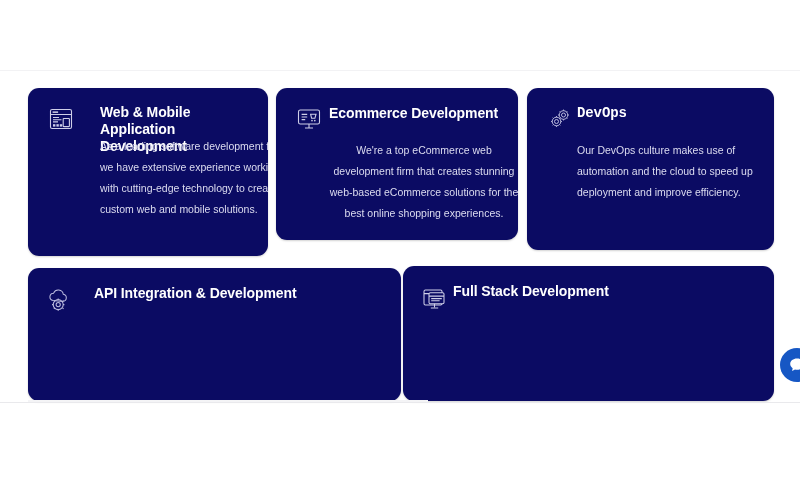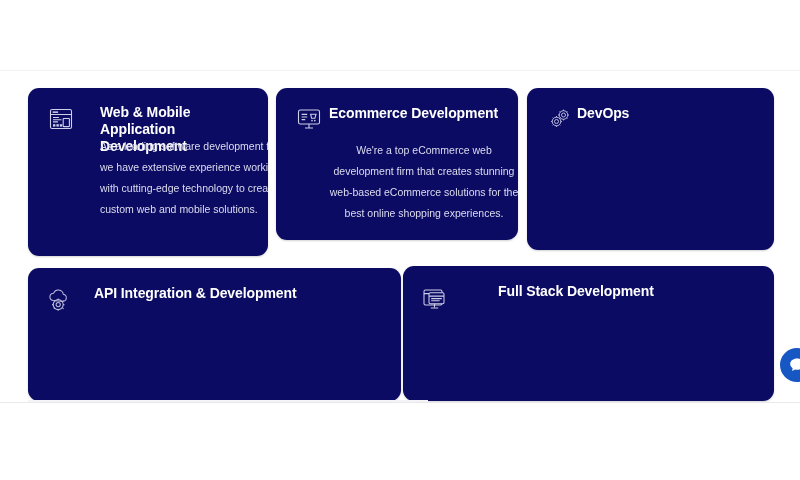--- a/index.html
+++ b/index.html
@@ -98,23 +98,23 @@
     position: absolute;
     color: #ffffff;
     font-size: 14px;
     font-weight: bold;
     line-height: 1.22;
     letter-spacing: -0.1px;
     margin: 0;
   }
   .card-1 .card-title { left: 72px; top: 16px; width: 160px; }
   .card-2 .card-title { left: 53px; top: 17px; width: 180px; }
-  .card-3 .card-title { left: 50px; top: 17px; width: 180px; }
+  .card-3 .card-title { left: 50px; top: 17px; width: 180px; font-family: Liberation Mono, monospace; }
   .card-4 .card-title { left: 66px; top: 17px; width: 300px; }
-  .card-5 .card-title { left: 50px; top: 17px; width: 300px; margin-left: 45px; }
+  .card-5 .card-title { left: 50px; top: 17px; width: 300px; }
 
   .card-body {
     position: absolute;
     color: #dcdcf0;
     font-size: 10.5px;
     line-height: 2.0;
     margin: 0;
   }
   .card-1 .card-body { left: 72px; top: 48px; width: 188px; }
   .card-2 .card-body { left: 53px; top: 52px; width: 190px; text-align: center; }
@@ -208,20 +208,21 @@
           <svg width="26" height="26" viewBox="0 0 26 26" fill="none" stroke="#b9b9dd" stroke-width="1">
             <circle cx="16.5" cy="9" r="4.3"></circle>
             <circle cx="16.5" cy="9" r="2"></circle>
             <path d="M16.5 3.6 v1.2 M16.5 13.2 v1.2 M11.1 9 h1.2 M20.7 9 h1.2 M12.7 5.2 l0.85 0.85 M19.45 11.95 l0.85 0.85 M20.3 5.2 l-0.85 0.85 M13.55 11.95 l-0.85 0.85"></path>
             <circle cx="9.5" cy="15.5" r="4.3"></circle>
             <circle cx="9.5" cy="15.5" r="2"></circle>
             <path d="M9.5 10.1 v1.2 M9.5 19.7 v1.2 M4.1 15.5 h1.2 M13.7 15.5 h1.2 M5.7 11.7 l0.85 0.85 M12.45 18.45 l0.85 0.85 M13.3 11.7 l-0.85 0.85 M6.55 18.45 l-0.85 0.85"></path>
           </svg>
         </span>
         <h3 class="card-title">DevOps</h3>
+        <p class="card-body">Our DevOps culture makes use of automation and the cloud to speed up deployment and improve efficiency.</p>
       </div>
     </div>
 
     <div class="card card-4">
       <div class="card-inner">
         <span class="icon-box">
           <svg width="28" height="28" viewBox="0 0 28 28" fill="none" stroke="#b9b9dd" stroke-width="1.05">
             <path d="M8 13.5 a3.7 3.7 0 0 1 0.6 -7.35 a5.1 5.1 0 0 1 9.7 1.1 a3.6 3.6 0 0 1 -0.5 7.15 z"></path>
             <circle cx="13.2" cy="17.6" r="5"></circle>
             <circle cx="13.2" cy="17.6" r="2.1"></circle>

